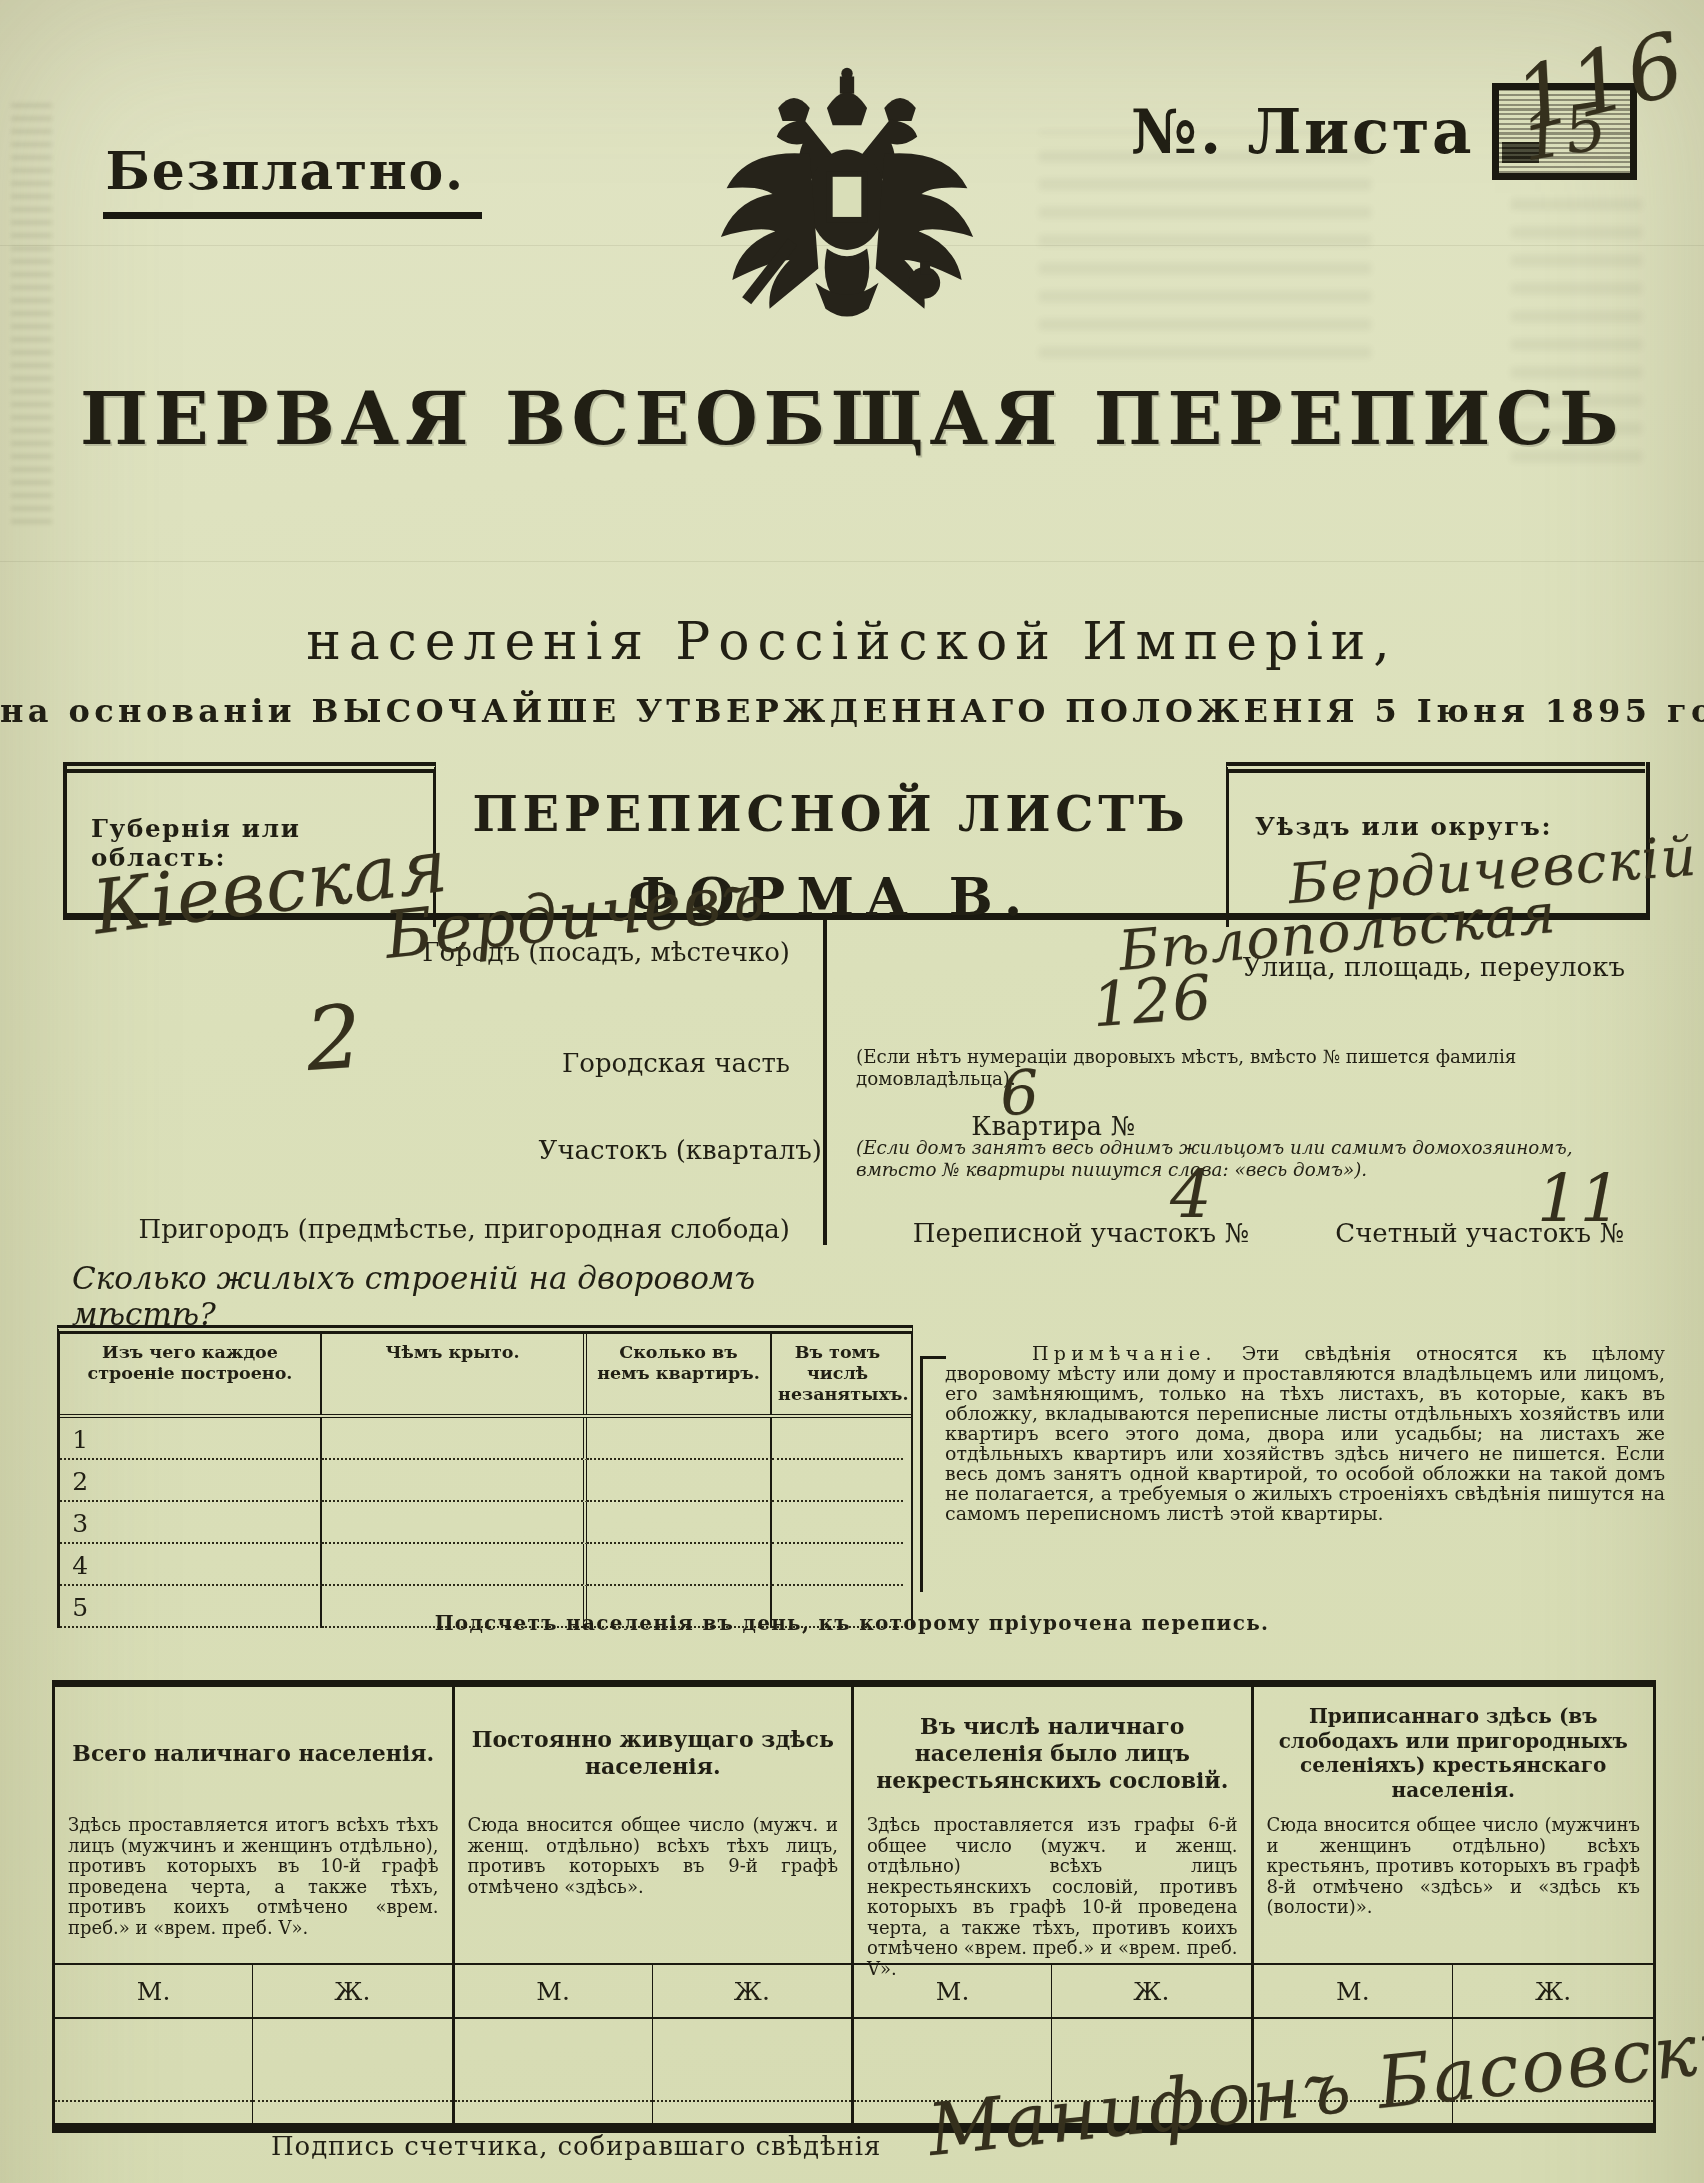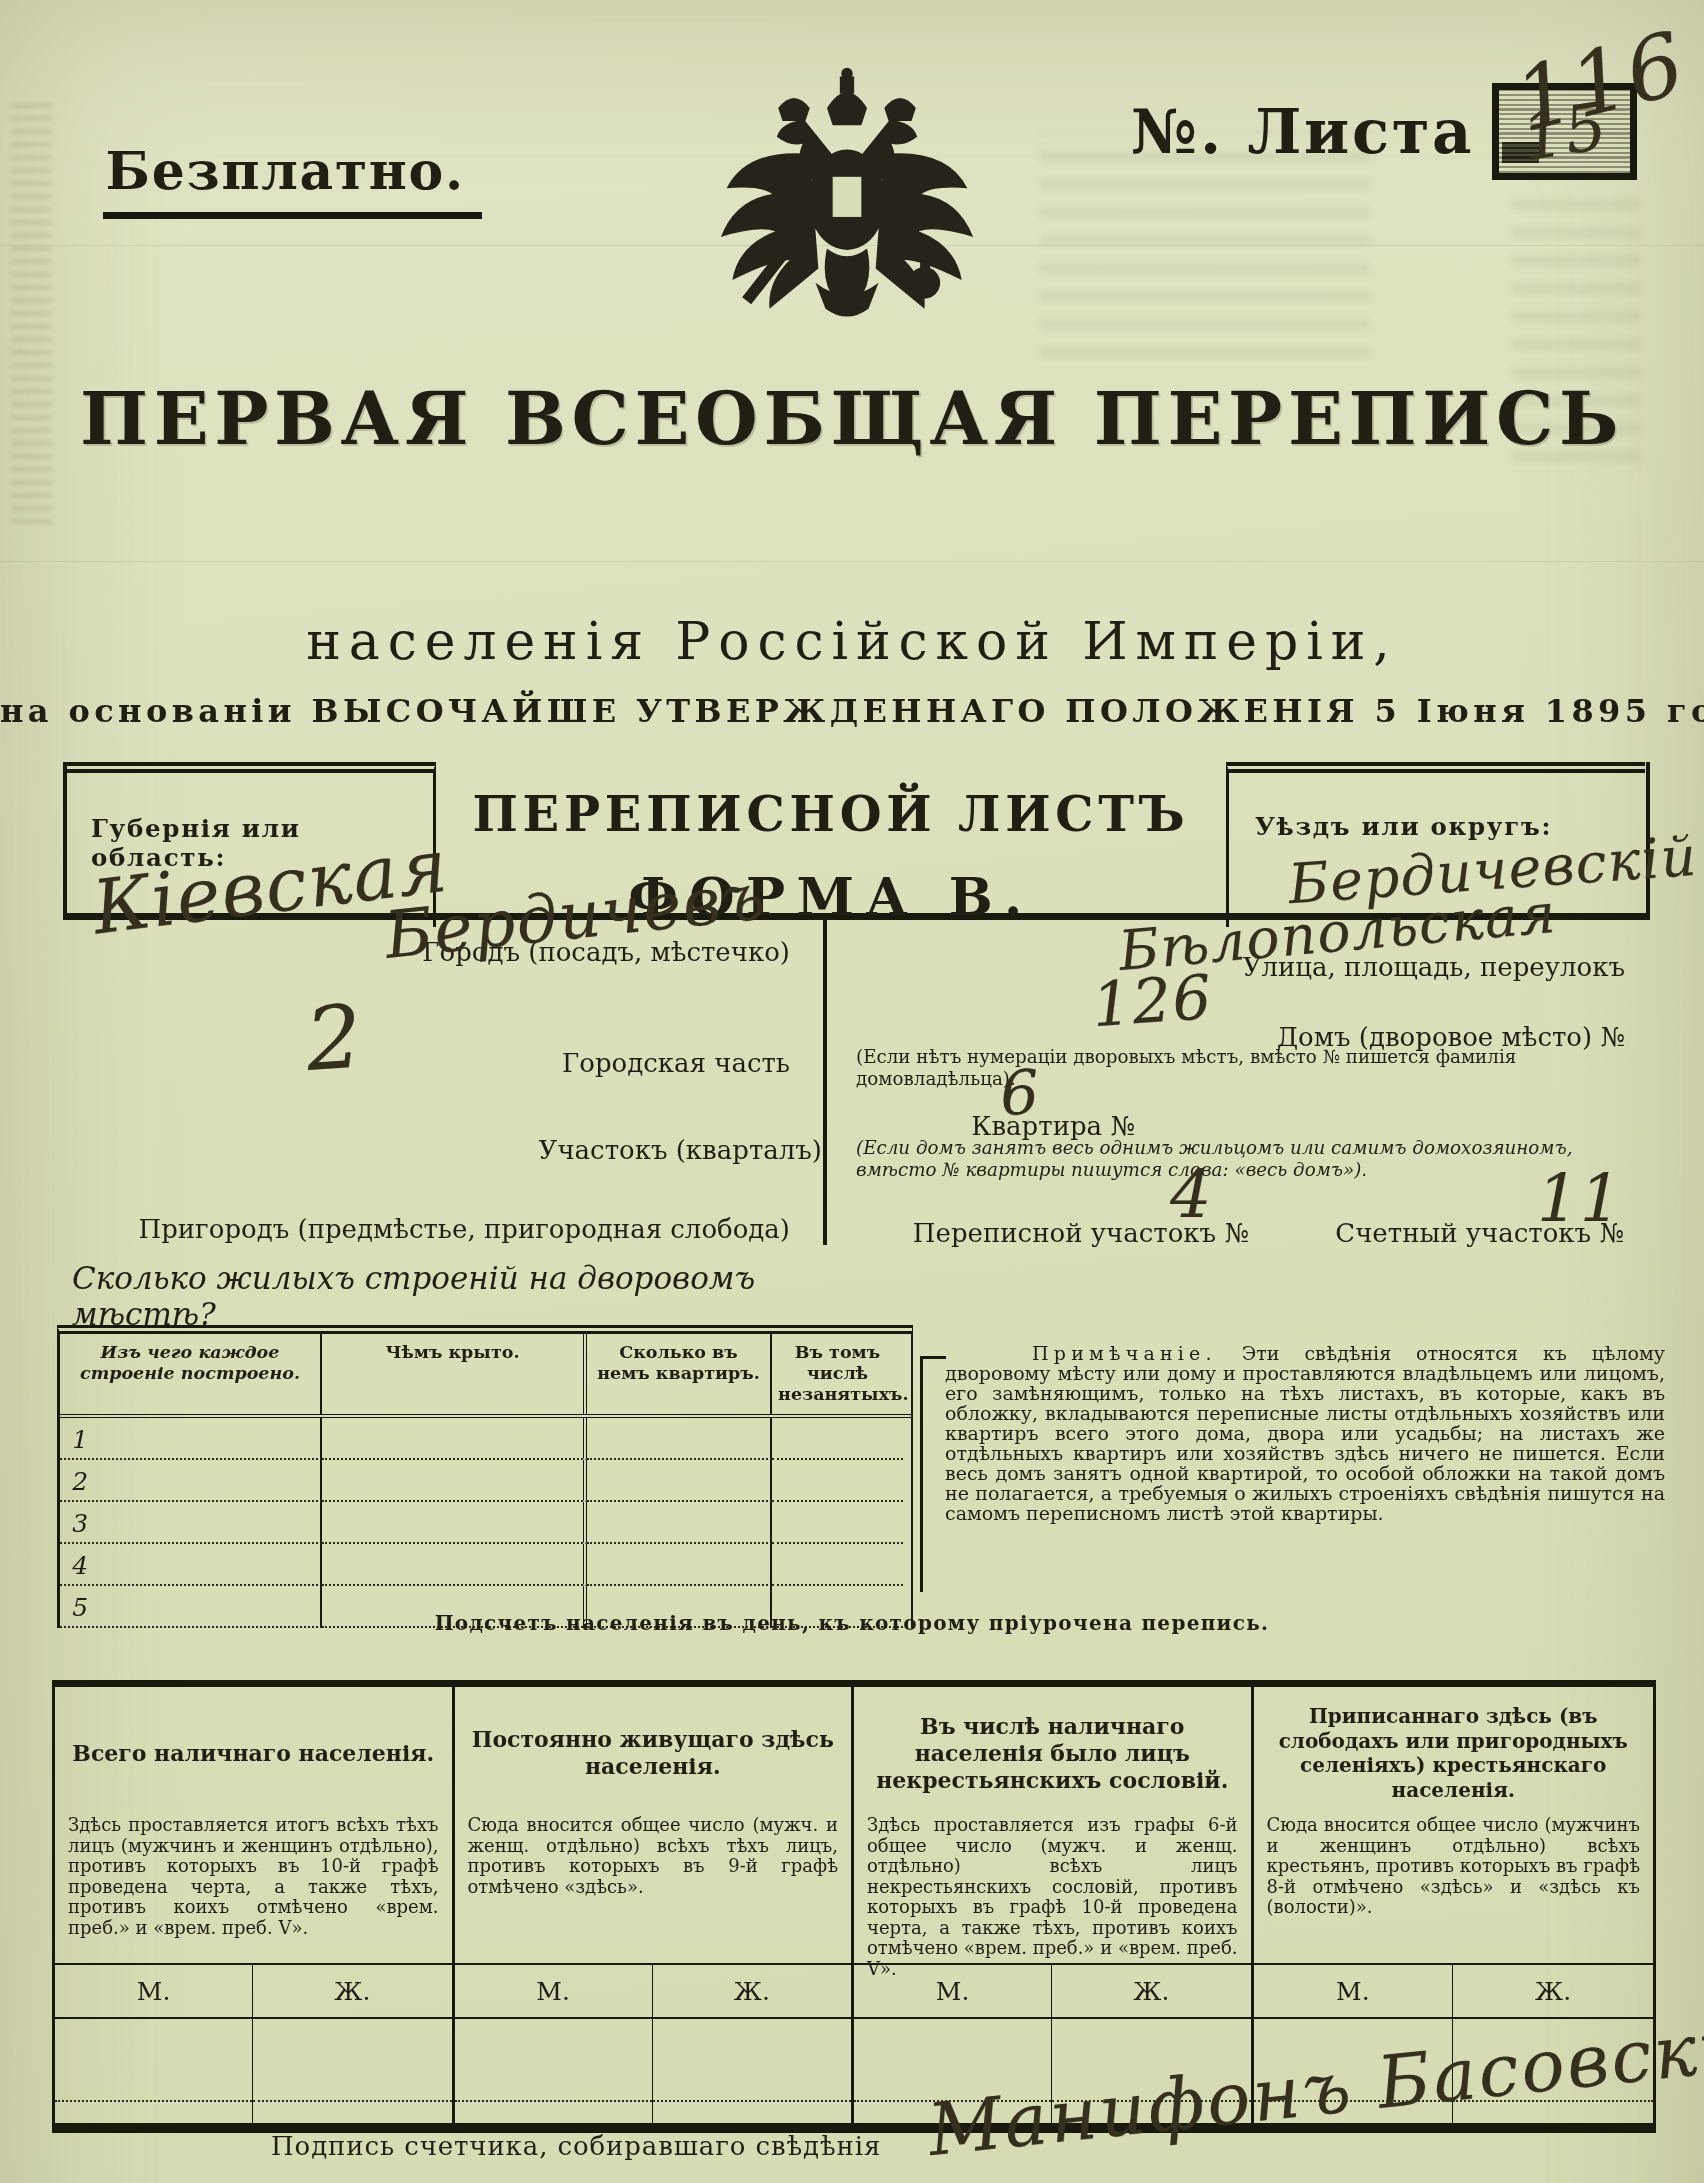--- a/index.html
+++ b/index.html
@@ -59,21 +59,21 @@
   .leader { flex:1; border-bottom:3.1px dotted #2b2918; margin-left:6.1px; }
   .leader-solid { flex:1; border-bottom:3.9px solid #2b2918; margin-left:6.1px; }
 
   .bq { position:absolute; left:72px; top:1260px; width:830px; display:flex; align-items:flex-end;
         font-size:31px; font-style:italic; }
 
   .btable { position:absolute; left:57px; top:1325px; width:851px;
             border-top:9.6px double #1a1910; border-left:3.9px solid #1a1910; border-right:2.6px solid #1a1910; }
   .bhead { display:grid; grid-template-columns:262px 265px 185px 131px; border-bottom:4.4px double #1a1910; }
   .bhead > div { font-size:17.5px; font-weight:bold; text-align:center; padding:7.9px 6.1px 9.6px; line-height:21px; }
-  .bc1 { border-right:2.2px solid #1a1910;font-style:italic; }
+  .bc1 { border-right:2.2px solid #1a1910; }
   .bc2 { border-right:4.8px double #1a1910; }
   .bc3 { border-right:2.2px solid #1a1910; }
   .brow { display:grid; grid-template-columns:262px 265px 185px 131px; height:42px; }
   .brow > div { border-bottom:2.2px dotted #2b2918; }
   .brow .num { font-size:25px; padding:6.1px 0 0 12.2px; }
 
   .notewrap { position:absolute; left:945px; top:1343px; width:720px; }
   .notebracket { position:absolute; left:920px; top:1356px; width:2.6px; height:236px; background:#1a1910; }
   .notebracket2 { position:absolute; left:920px; top:1356px; width:26px; height:2.6px; background:#1a1910; }
   .notep { font-size:19px; line-height:20px; text-align:justify; text-indent:52px; margin:0; }
@@ -188,24 +188,20 @@
     <span class="flabel">Пригородъ (предмѣстье, пригородная слобода)</span>
       <span class="leader"></span>
   </div>
 
   <div class="field" style="left:856px; top:952px; width:769px;">
     <span class="flabel">Улица, площадь, переулокъ</span>
       <span class="leader"></span>
   </div>
   <div class="hand" style="position:absolute; left:1118px; top:900px; font-size:55px; transform:rotate(-5deg);">Бѣлопольская</div>
 
-  <div class="field" style="left:856px; top:1022px; width:769px;">
-    <span class="flabel">Домъ (дворовое мѣсто) №</span>
-      <span class="leader"></span>
-  </div>
   <div class="hand" style="position:absolute; left:1092px; top:965px; font-size:61px; transform:rotate(-4deg);">126</div>
   <div class="fsmall" style="left:856px; top:1046px; width:769px;">(Если нѣтъ нумераціи дворовыхъ мѣстъ, вмѣсто № пишется фамилія домовладѣльца).</div>
 
   <div class="field" style="left:856px; top:1111px; width:279px;">
     <span class="flabel">Квартира №</span>
       <span class="leader"></span>
   </div>
   <div class="hand" style="position:absolute; left:1000px; top:1057px; font-size:61px; transform:rotate(-3deg);">6</div>
   <div class="fsmall" style="left:856px; top:1137px; width:773px;font-style:italic;">(Если домъ занятъ весь однимъ жильцомъ или самимъ домохозяиномъ, вмѣсто № квартиры пишутся слова: «весь домъ»).</div>
 

